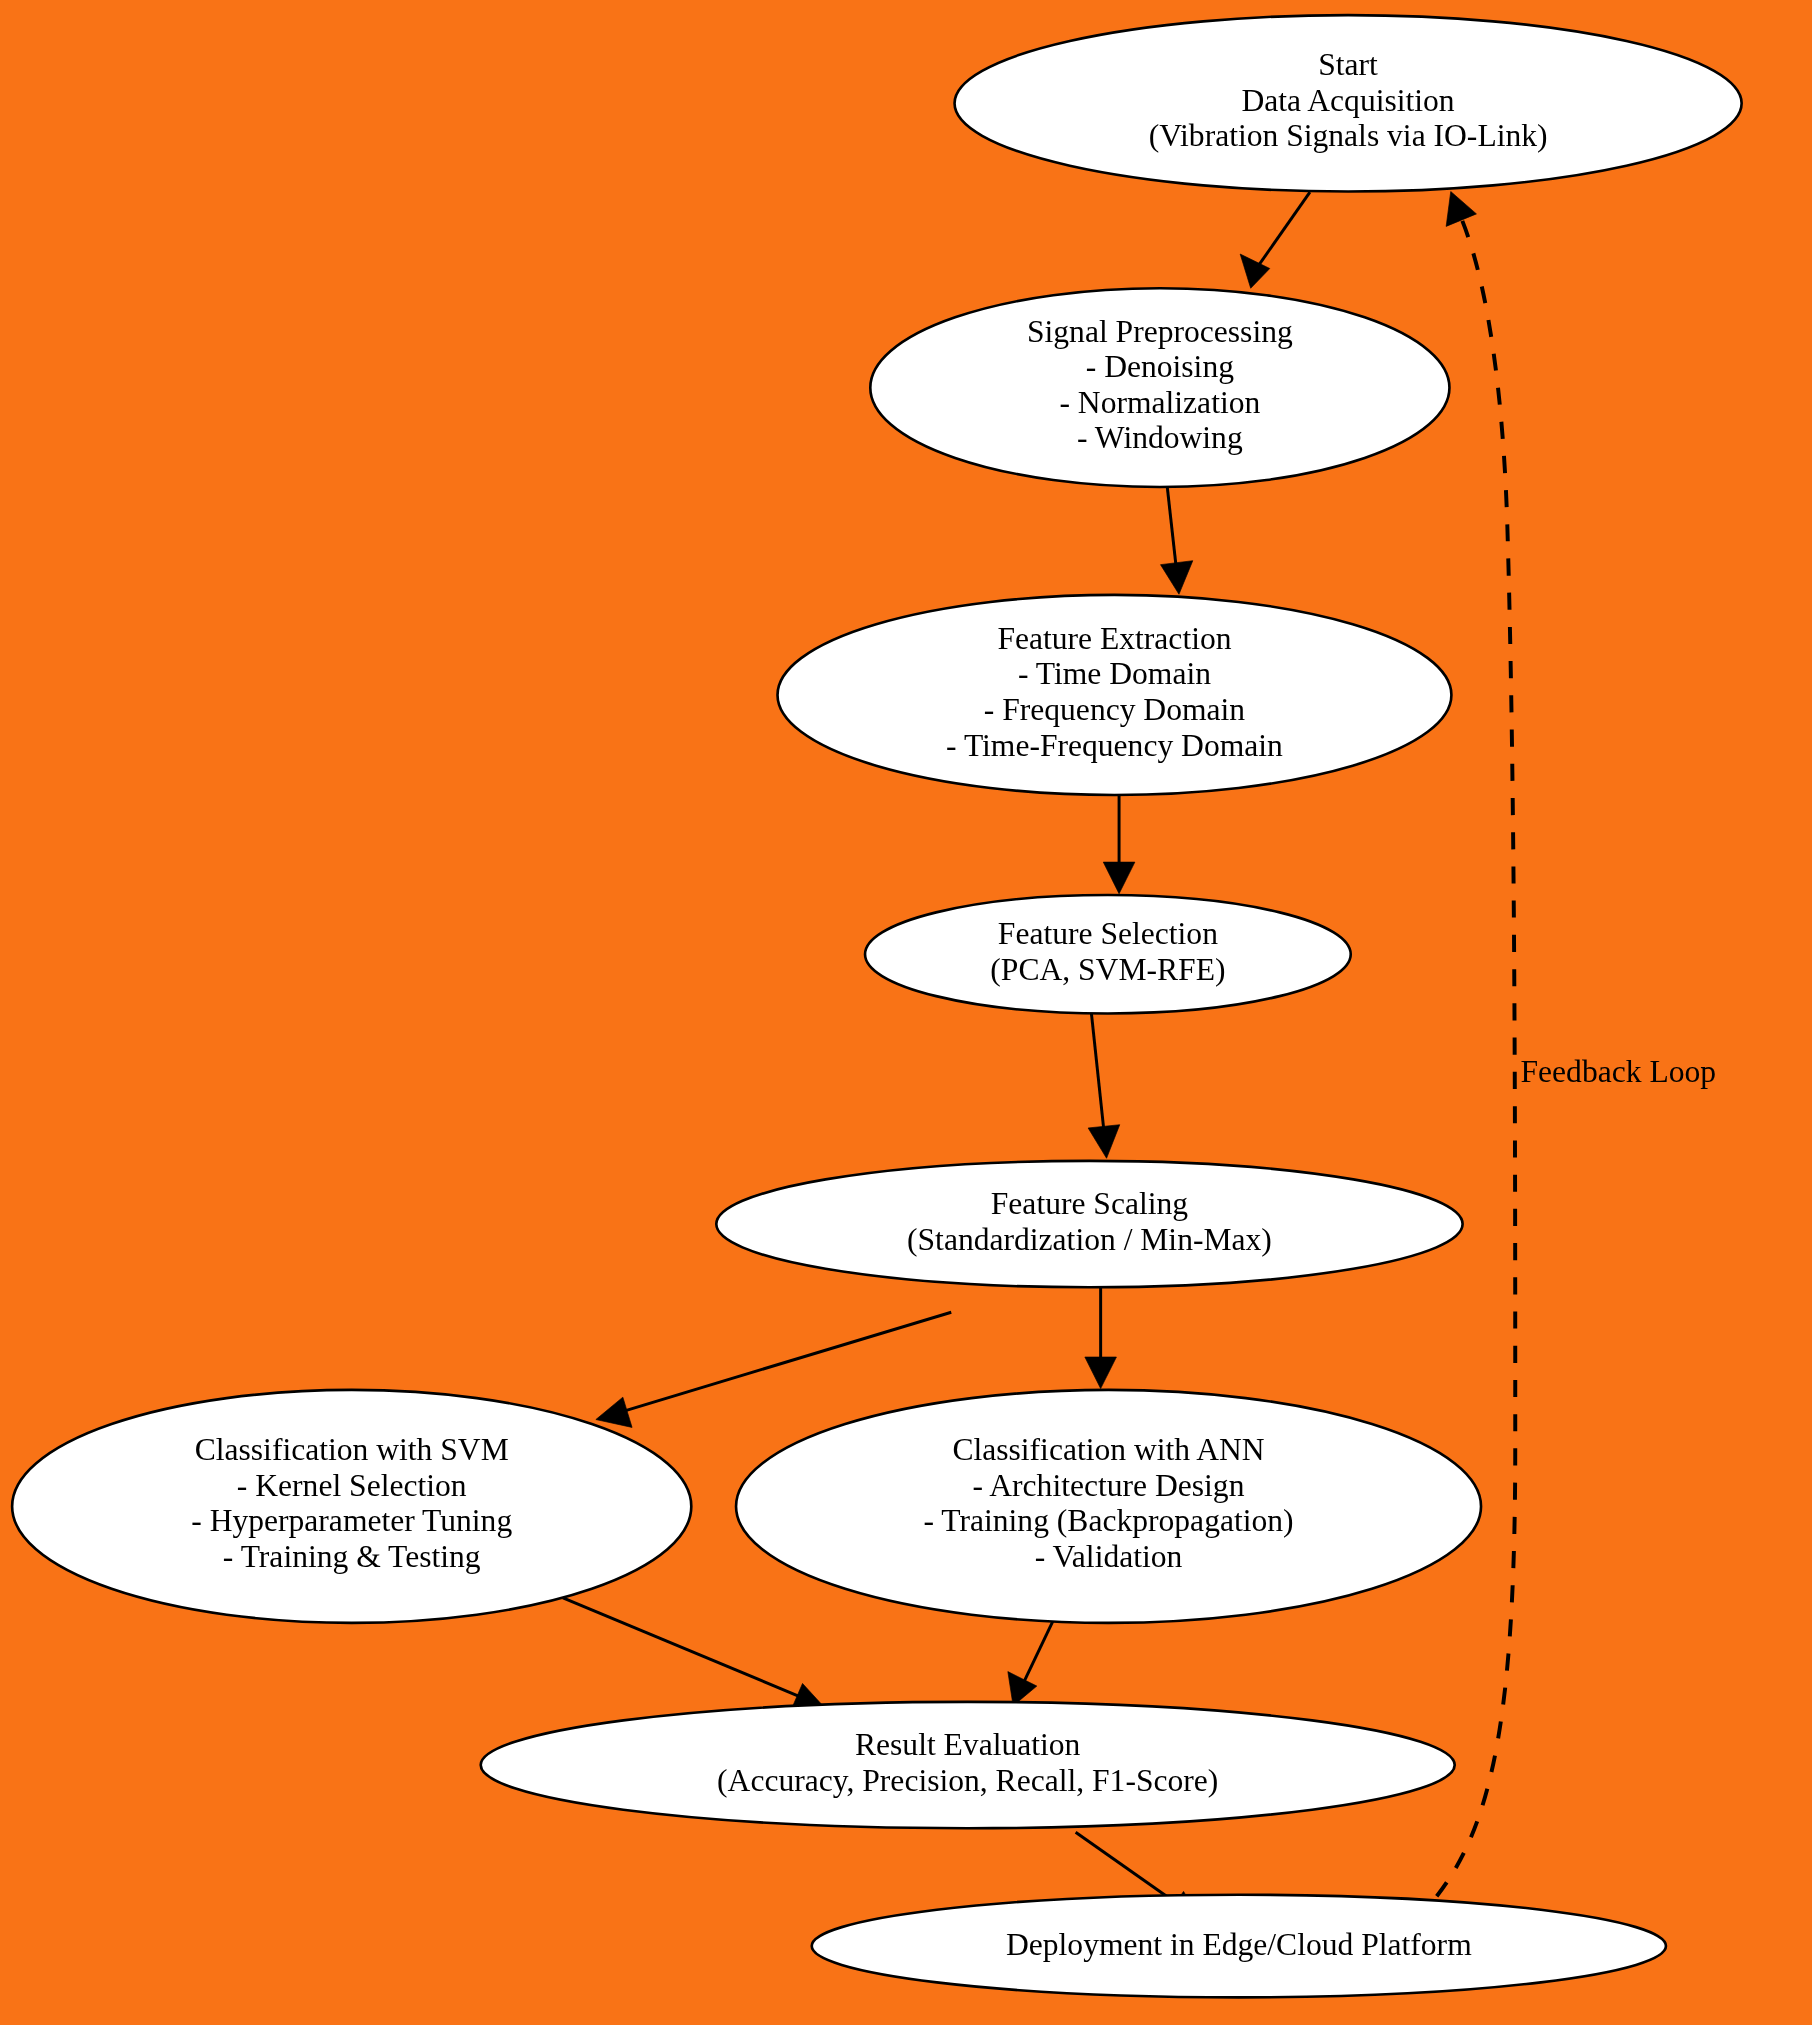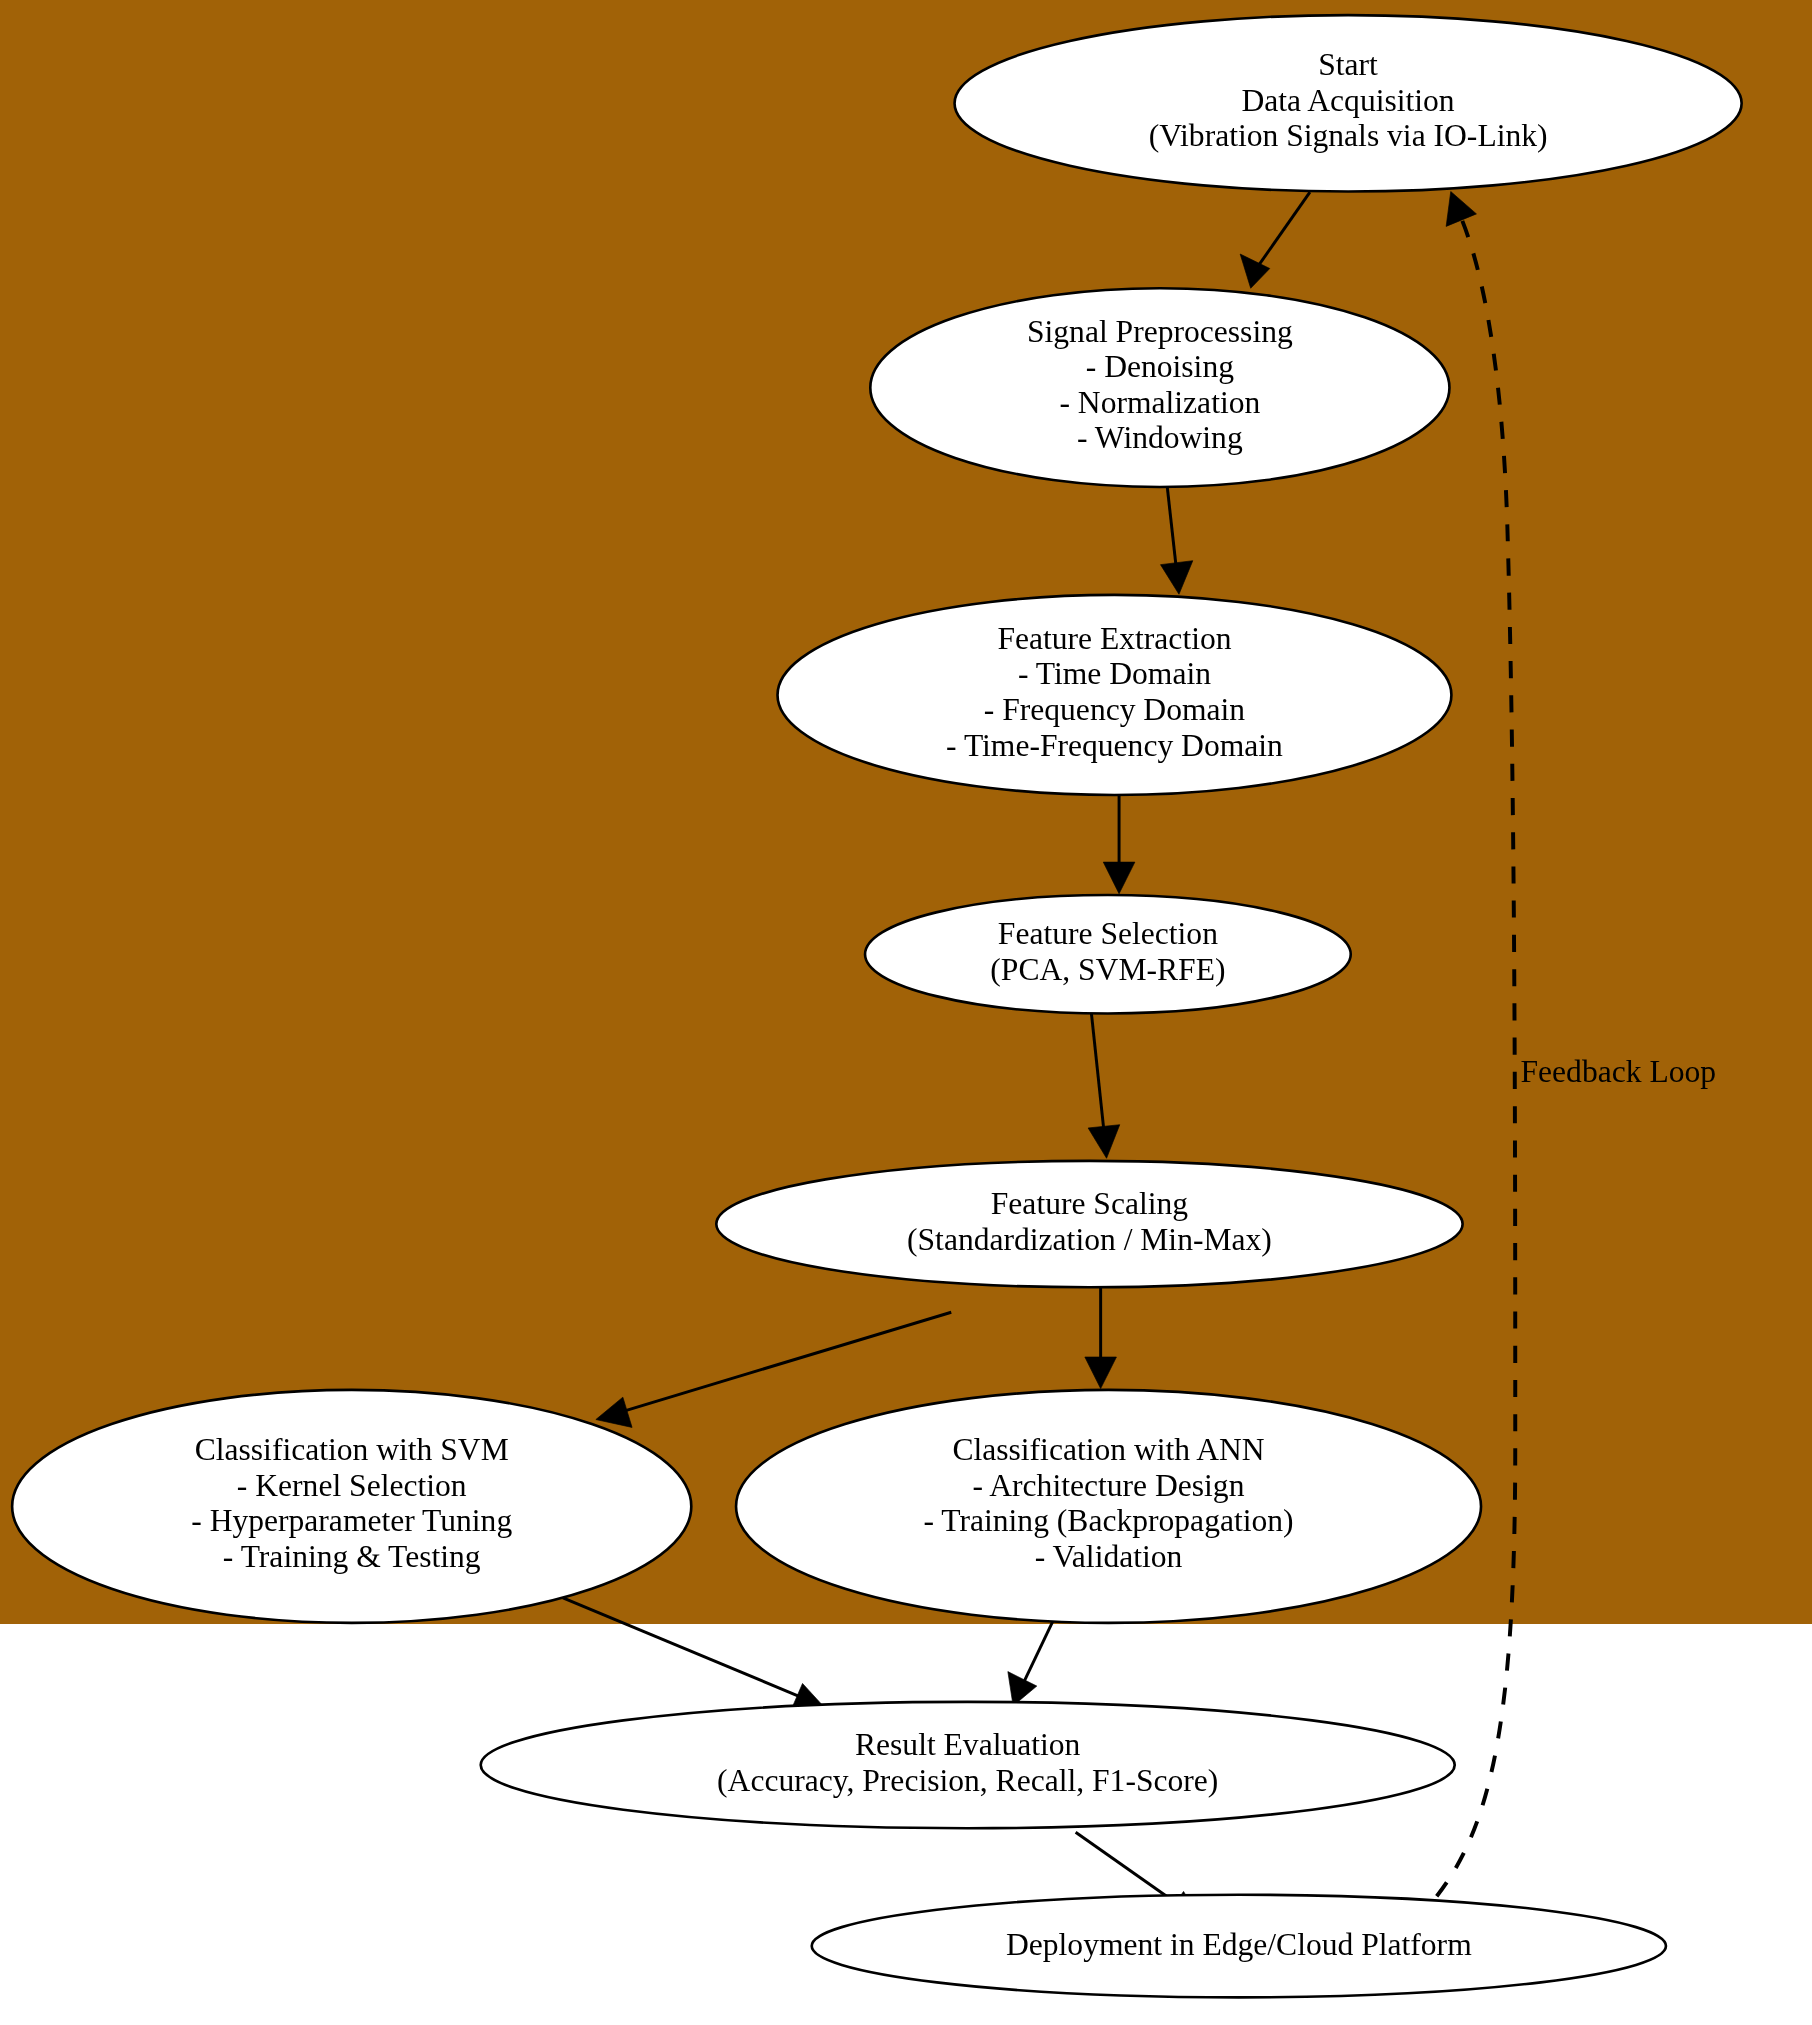--- a/index.html
+++ b/index.html
@@ -11,22 +11,22 @@
   body {
     width: 1813px;
     height: 2025px;
     font-family: "Liberation Serif", "DejaVu Serif", serif;
     color: #000000;
     overflow: hidden;
   }
   #diagram-root {
     position: relative;
     width: 1813px;
-    height: 1624px;
-    background: #a16207;
+    height: 2025px;
+    background: #f97316;
   }
   svg#flow-svg {
     position: absolute;
     left: 0;
     top: 0;
     width: 1813px;
     height: 2025px;
     display: block;
   }
   .node-ellipse {

